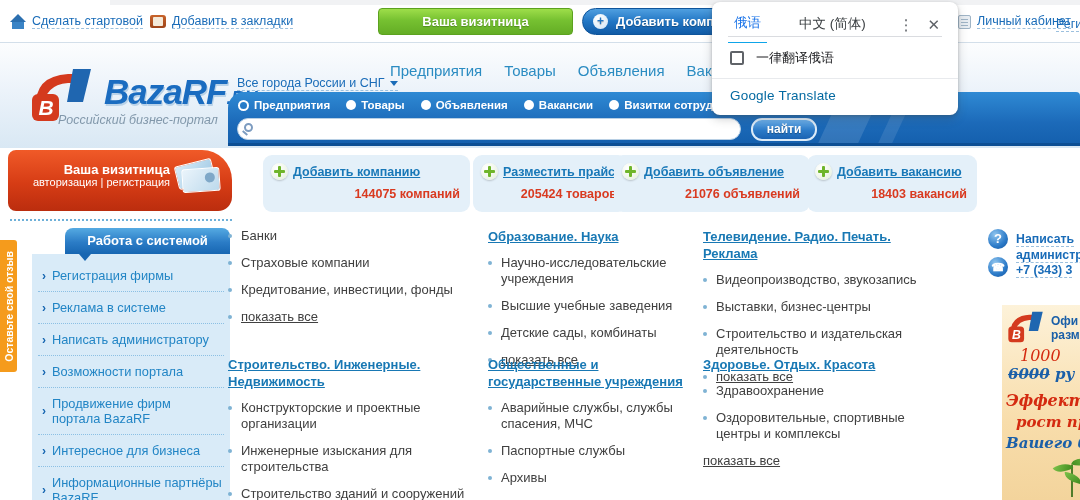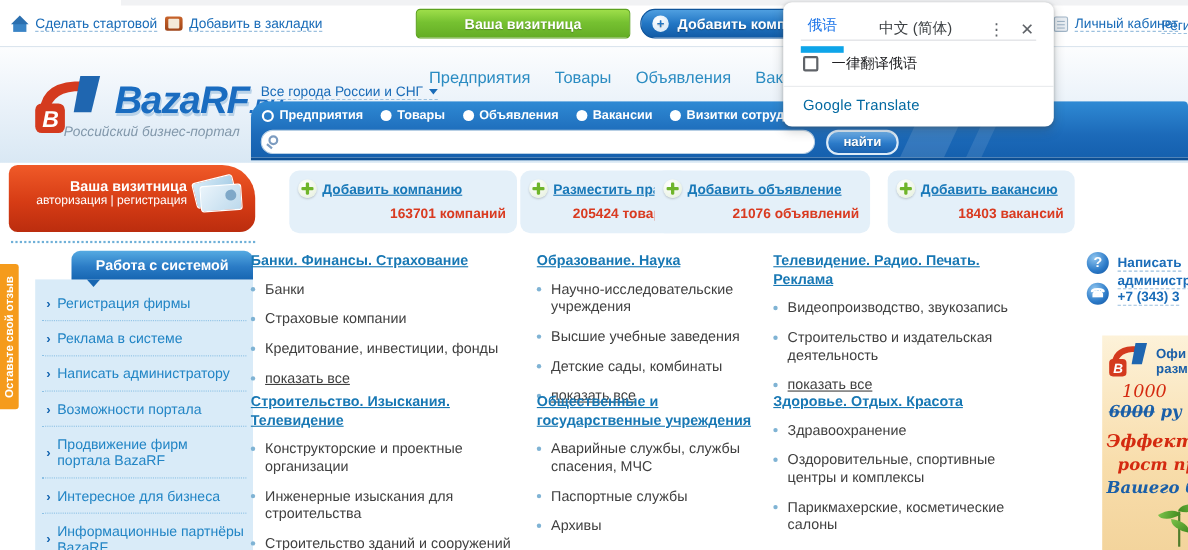--- a/index.html
+++ b/index.html
@@ -136,21 +136,21 @@
   .leaf.l1 { left:4px; top:10px; transform:rotate(-30deg); }
   .leaf.l2 { left:22px; top:4px; transform:rotate(15deg) scaleX(-1); }
   .leaf.l3 { left:14px; top:20px; transform:rotate(8deg); }
   .stem { position:absolute; left:21px; top:12px; width:2px; height:32px; background:#4f7d2a; }
 
   
   .gt-popup { left:712px; top:2px; width:246px; height:113px; background:#fff; border-radius:8px;
     box-shadow:0 1px 3px rgba(60,64,67,.3), 0 4px 10px rgba(60,64,67,.25); z-index:50; }
   .gt-tabs { position:absolute; left:16px; top:12px; right:16px; display:flex; align-items:center; }
   .gt-tab { font-size:13.5px; padding:0 6px 10px 6px; cursor:pointer; }
-  .gt-tab.active { color:#1a73e8; border-bottom:6px solid #0ea5e9; }
+  .gt-tab.active { color:#1a73e8; border-bottom:1px solid #0ea5e9; }
   .gt-tab.idle { color:#3c4043; margin-left:26px; }
   .gt-sep { position:absolute; left:16px; right:16px; top:34px; height:1px; background:#dadce0; }
   .gt-dots { margin-left:auto; color:#5f6368; font-size:15px; cursor:pointer; padding:0 4px 8px 4px; }
   .gt-close { color:#5f6368; font-size:15px; cursor:pointer; padding:0 2px 8px 10px; }
   .gt-check-row { position:absolute; left:18px; top:47px; display:flex; gap:12px; align-items:center; cursor:pointer; }
   .gt-checkbox { width:14px; height:14px; border:2px solid #5f6368; border-radius:2px; background:#fff; }
   .gt-check-label { color:#202124; font-size:13px; }
   .gt-footer-sep { position:absolute; left:0; right:0; top:76px; height:1px; background:#e8eaed; }
   .gt-footer { position:absolute; left:18px; top:86px; color:#0369a1; font-size:13.5px; letter-spacing:.2px; }
 </style>
@@ -237,28 +237,28 @@
   <div class="cards">
     <div class="card c1"></div>
       <div class="card c2"></div>
   </div>
 </div>
 <div class="abs dotted-sep"></div>
 
 <div class="abs add-block" style="left:263px; width:207px;">
   <span class="gplus"></span>
   <span class="ab-link">Добавить компанию</span>
-  <span class="ab-count">163701 компаний</span>
+  <span class="ab-count">144075 компаний</span>
 </div>
 <div class="abs add-block" style="left:473px; width:154px;">
   <span class="gplus"></span>
   <span class="ab-link">Разместить прайс</span>
   <span class="ab-count">205424 товаров</span>
 </div>
-<div class="abs add-block" style="left:595px; width:196px;">
+<div class="abs add-block" style="left:614px; width:196px;">
   <span class="gplus"></span>
   <span class="ab-link">Добавить объявление</span>
   <span class="ab-count">21076 объявлений</span>
 </div>
 <div class="abs add-block" style="left:807px; width:170px;">
   <span class="gplus"></span>
   <span class="ab-link">Добавить вакансию</span>
   <span class="ab-count">18403 вакансий</span>
 </div>
 
@@ -295,21 +295,20 @@
       </div>
     <div class="sb-item">
         <span class="arr">›</span>
         <span class="lbl">Информационные партнёры BazaRF</span>
       </div>
 
   </div>
 </div>
 
 <div class="abs cat" style="left:228px; width:242px;">
-  <h3>Банки. Финансы. Страхование</h3>
   <div class="ci">
       <span class="dot"></span>
       <span class="txt">Банки</span>
     </div>
   <div class="ci">
       <span class="dot"></span>
       <span class="txt">Страховые компании</span>
     </div>
   <div class="ci">
       <span class="dot"></span>
@@ -340,30 +339,34 @@
     </div>
 </div>
 <div class="abs cat" style="left:703px; width:268px;">
   <h3 style="width:235px;">Телевидение. Радио. Печать. Реклама</h3>
   <div class="ci">
       <span class="dot"></span>
       <span class="txt">Видеопроизводство, звукозапись</span>
     </div>
   <div class="ci">
       <span class="dot"></span>
+      <span class="txt">Выставки, бизнес-центры</span>
+    </div>
+  <div class="ci">
+      <span class="dot"></span>
       <span class="txt">Строительство и издательская деятельность</span>
     </div>
   <div class="ci more">
       <span class="dot"></span>
       <span class="txt">показать все</span>
     </div>
 </div>
 
 <div class="abs cat" style="left:228px; top:356px; width:242px;">
-  <h3>Строительство. Изыскания. Телевидение</h3>
+  <h3>Строительство. Инженерные. Недвижимость</h3>
   <div class="ci">
       <span class="dot"></span>
       <span class="txt">Конструкторские и проектные организации</span>
     </div>
   <div class="ci">
       <span class="dot"></span>
       <span class="txt">Инженерные изыскания для строительства</span>
     </div>
   <div class="ci">
       <span class="dot"></span>
@@ -391,24 +394,20 @@
 </div>
 <div class="abs cat" style="left:703px; top:356px; width:268px;">
   <h3>Здоровье. Отдых. Красота</h3>
   <div class="ci">
       <span class="dot"></span>
       <span class="txt" style="max-width:230px;">Здравоохранение</span>
     </div>
   <div class="ci">
       <span class="dot"></span>
       <span class="txt" style="max-width:230px;">Оздоровительные, спортивные центры и комплексы</span>
-    </div>
-  <div class="ci">
-      <span class="dot"></span>
-      <span class="txt" style="max-width:230px;">Парикмахерские, косметические салоны</span>
     </div>
   <div class="ci more">
       <span class="txt">показать все</span>
     </div>
 </div>
 
 <div class="abs glossy" style="left:988px; top:229px;">?</div>
 <div class="abs glossy" style="left:988px; top:257px; font-size:11px;">☎</div>
 <div class="abs rr-link write-admin"><span class="u">Написать администратору</span></div>
 <div class="abs rr-link phone-link"><span class="u">+7 (343) 3</span></div>

